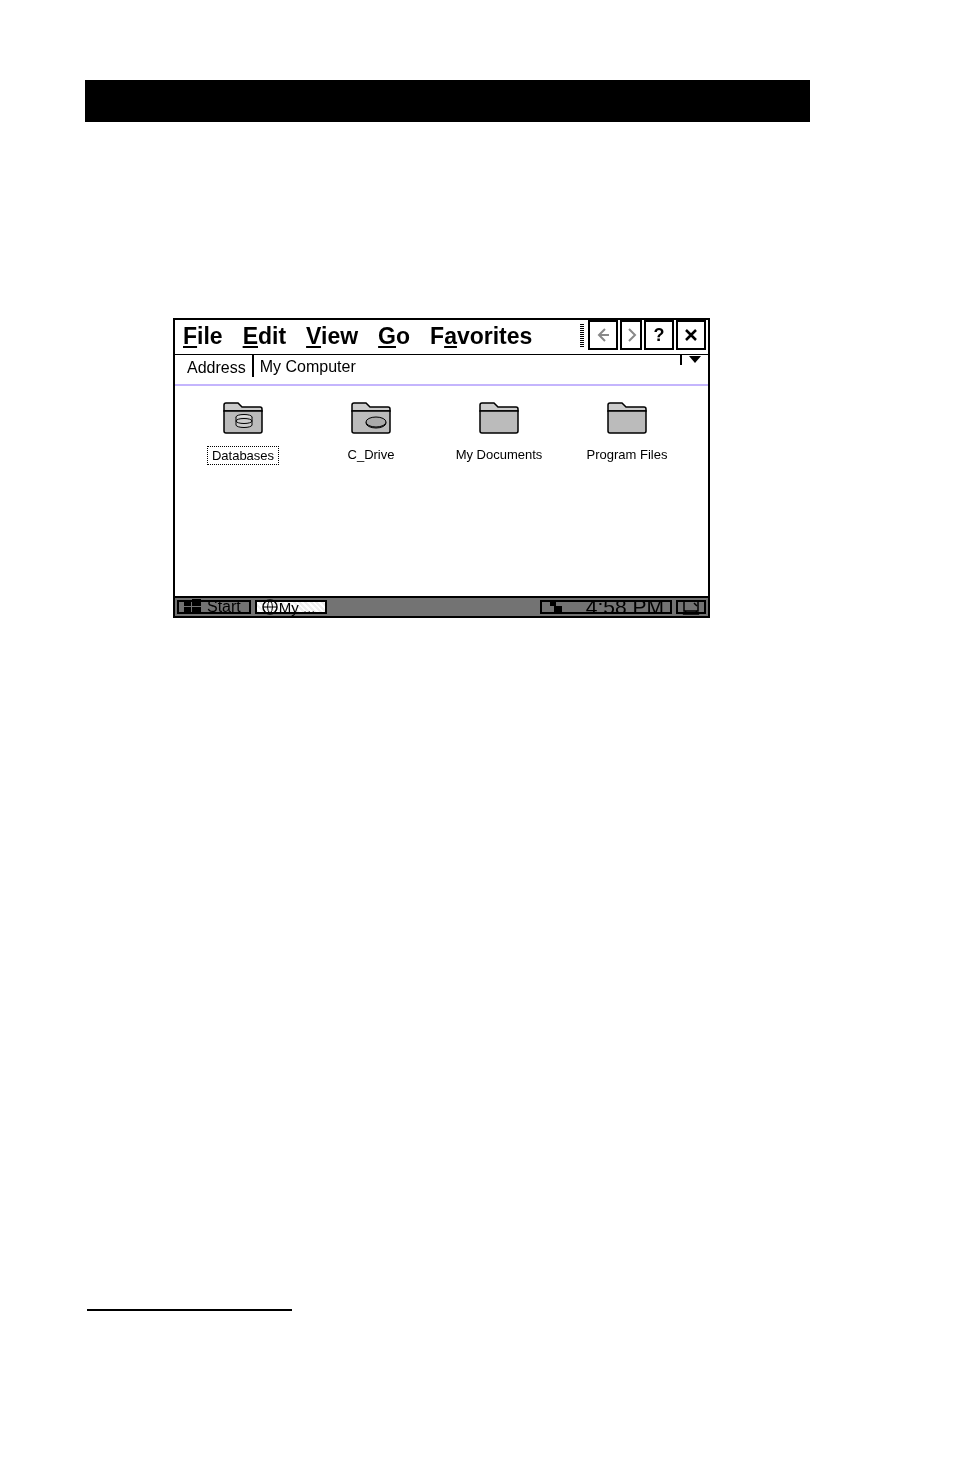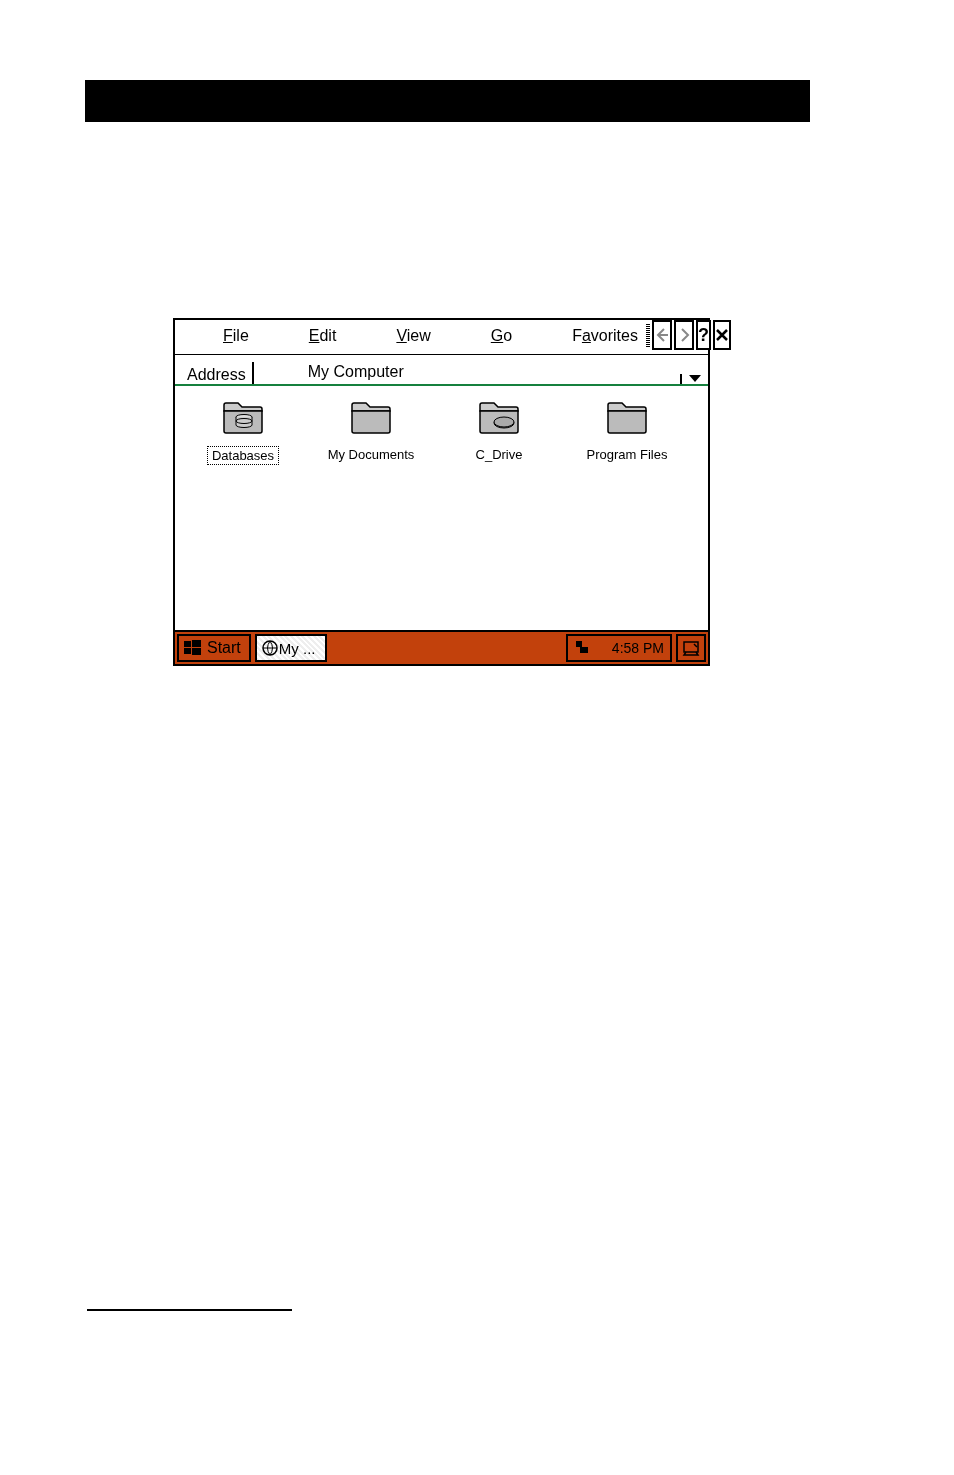--- a/index.html
+++ b/index.html
@@ -42,26 +42,25 @@
     display: flex;
     align-items: center;
     flex: 1;
     height: 32px;
     border: 2px solid #fff;
     background: #fff;
     padding: 0 4px;
     gap: 16px;
   }
   .menu-item {
-    font-size: 16px;
-    font-weight: normal;
+    font-size: 23px;
+    font-weight: bold;
     cursor: default;
     padding: 0 2px;
     white-space: nowrap;
-    margin-left: 40px;
   }
   .menu-item .u { text-decoration: underline; }
   .sep-grip {
     width: 8px;
     display: flex;
     align-items: center;
     justify-content: center;
   }
   .sep-grip::before {
     content:"";
@@ -81,45 +80,44 @@
     margin-left:2px;
   }
   .nav-btn.small { width:22px; }
   .nav-btn svg { width:16px; height:16px; }
   .nav-btn.close svg { width:14px; height:14px; }
   .help-glyph { font-weight:bold; font-size:18px; }
 
   
   .address-row {
     display:flex;
-    align-items:flex-end;
+    align-items:flex-start;
     height:32px;
     border-top:1px solid #000;
-    border-bottom:2px solid #15803d;
+    border-bottom:2px solid #c4b5fd;
   }
   .addr-grip {
     width:8px;
     border-right:1px solid #000;
     background: repeating-linear-gradient(#000 0 1px,#fff 1px 2px);
     background-position: center;
     background-size: 4px 100%;
     background-repeat:no-repeat;
   }
   .addr-label {
     padding: 4px 6px 0 4px;
     font-size:16px;
     border-right:2px solid #000;
   }
   .addr-field {
     flex:1;
     border: none;
     padding: 3px 6px;
     font-size:16px;
     background:#fff;
-    margin-left:48px;
   }
   .addr-drop {
     width:28px;
     border-left:2px solid #000;
     display:flex;
     align-items:center;
     justify-content:center;
   }
   .addr-drop svg { width:14px; height:10px; }
 
@@ -155,24 +153,23 @@
   }
   .file-item.selected .label {
     border: 1px dotted #000;
   }
   .folder-svg { width:46px; height:38px; }
 
   
   .taskbar {
     display:flex;
     align-items:stretch;
-    height:34px;
+    height:20px;
     border-top:2px solid #000;
-    background:#c2410c;
-    margin-top:34px;
+    background:#737373;
   }
   .start-btn {
     display:flex;
     align-items:center;
     gap:4px;
     padding: 2px 8px 2px 4px;
     border:2px solid #000;
     margin:2px;
     font-size:16px;
   }
@@ -189,21 +186,21 @@
   }
   .task-btn svg { width:18px; height:18px; }
   .task-spacer { flex:1; }
   .tray {
     display:flex;
     align-items:center;
     gap:20px;
     border:2px solid #000;
     margin:2px;
     padding: 0 6px;
-    font-size:14px;
+    font-size:21px;
   }
   .tray-icon { width:18px; height:18px; display:flex; align-items:center; justify-content:center; }
   .desk-btn {
     width:30px;
     border:2px solid #000;
     margin:2px;
     display:flex;
     align-items:center;
     justify-content:center;
   }
@@ -277,34 +274,34 @@
     </g>
   </svg>
           </div>
      <div class="label">Databases</div>
         </div>
         <div class="file-item">
           <div class="icon-wrap">
             <svg class="folder-svg" viewBox="0 0 46 38">
     <path d="M4 10 L4 6 Q4 4 6 4 L18 4 L22 8 L40 8 Q42 8 42 10 L42 12 L4 12 Z" fill="#ccc" stroke="#000" stroke-width="1.5"></path>
     <path d="M4 12 L42 12 L42 32 Q42 34 40 34 L6 34 Q4 34 4 32 Z" fill="#bbb" stroke="#000" stroke-width="1.5"></path>
+    <ellipse cx="28" cy="24" rx="10" ry="5" fill="#888" stroke="#000" stroke-width="1"></ellipse>
+    <ellipse cx="28" cy="23" rx="10" ry="5" fill="#aaa" stroke="#000" stroke-width="1"></ellipse>
   </svg>
           </div>
-     <div class="label">My Documents</div>
+     <div class="label">C_Drive</div>
         </div>
         <div class="file-item">
           <div class="icon-wrap">
             <svg class="folder-svg" viewBox="0 0 46 38">
     <path d="M4 10 L4 6 Q4 4 6 4 L18 4 L22 8 L40 8 Q42 8 42 10 L42 12 L4 12 Z" fill="#ccc" stroke="#000" stroke-width="1.5"></path>
     <path d="M4 12 L42 12 L42 32 Q42 34 40 34 L6 34 Q4 34 4 32 Z" fill="#bbb" stroke="#000" stroke-width="1.5"></path>
-    <ellipse cx="28" cy="24" rx="10" ry="5" fill="#888" stroke="#000" stroke-width="1"></ellipse>
-    <ellipse cx="28" cy="23" rx="10" ry="5" fill="#aaa" stroke="#000" stroke-width="1"></ellipse>
   </svg>
           </div>
-     <div class="label">C_Drive</div>
+     <div class="label">My Documents</div>
         </div>
         <div class="file-item">
           <div class="icon-wrap">
             <svg class="folder-svg" viewBox="0 0 46 38">
     <path d="M4 10 L4 6 Q4 4 6 4 L18 4 L22 8 L40 8 Q42 8 42 10 L42 12 L4 12 Z" fill="#ccc" stroke="#000" stroke-width="1.5"></path>
     <path d="M4 12 L42 12 L42 32 Q42 34 40 34 L6 34 Q4 34 4 32 Z" fill="#bbb" stroke="#000" stroke-width="1.5"></path>
   </svg>
           </div>
      <div class="label">Program Files</div>
         </div>

